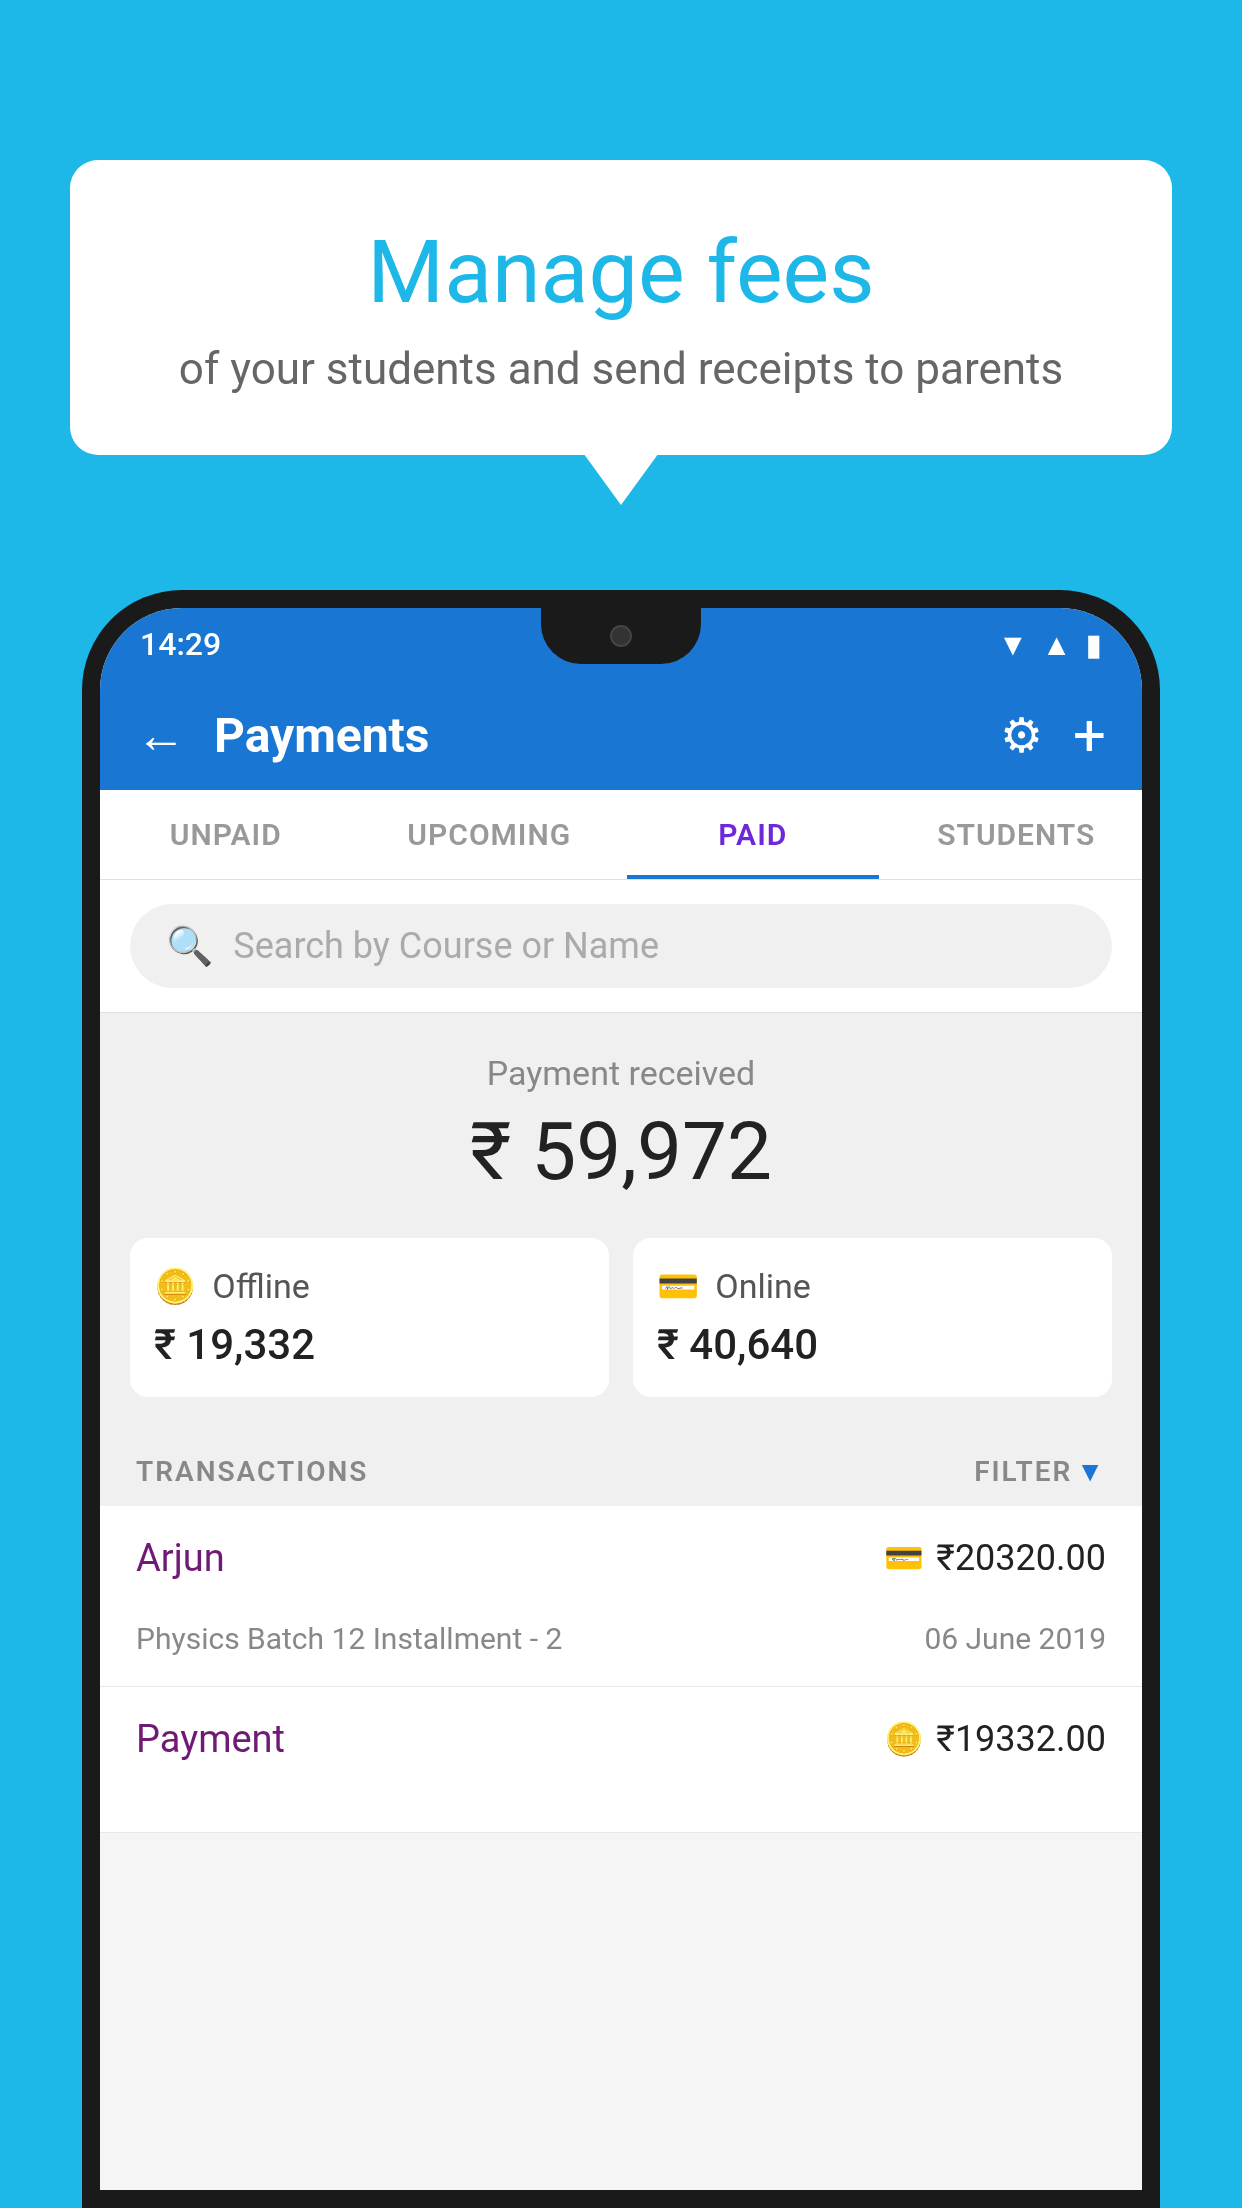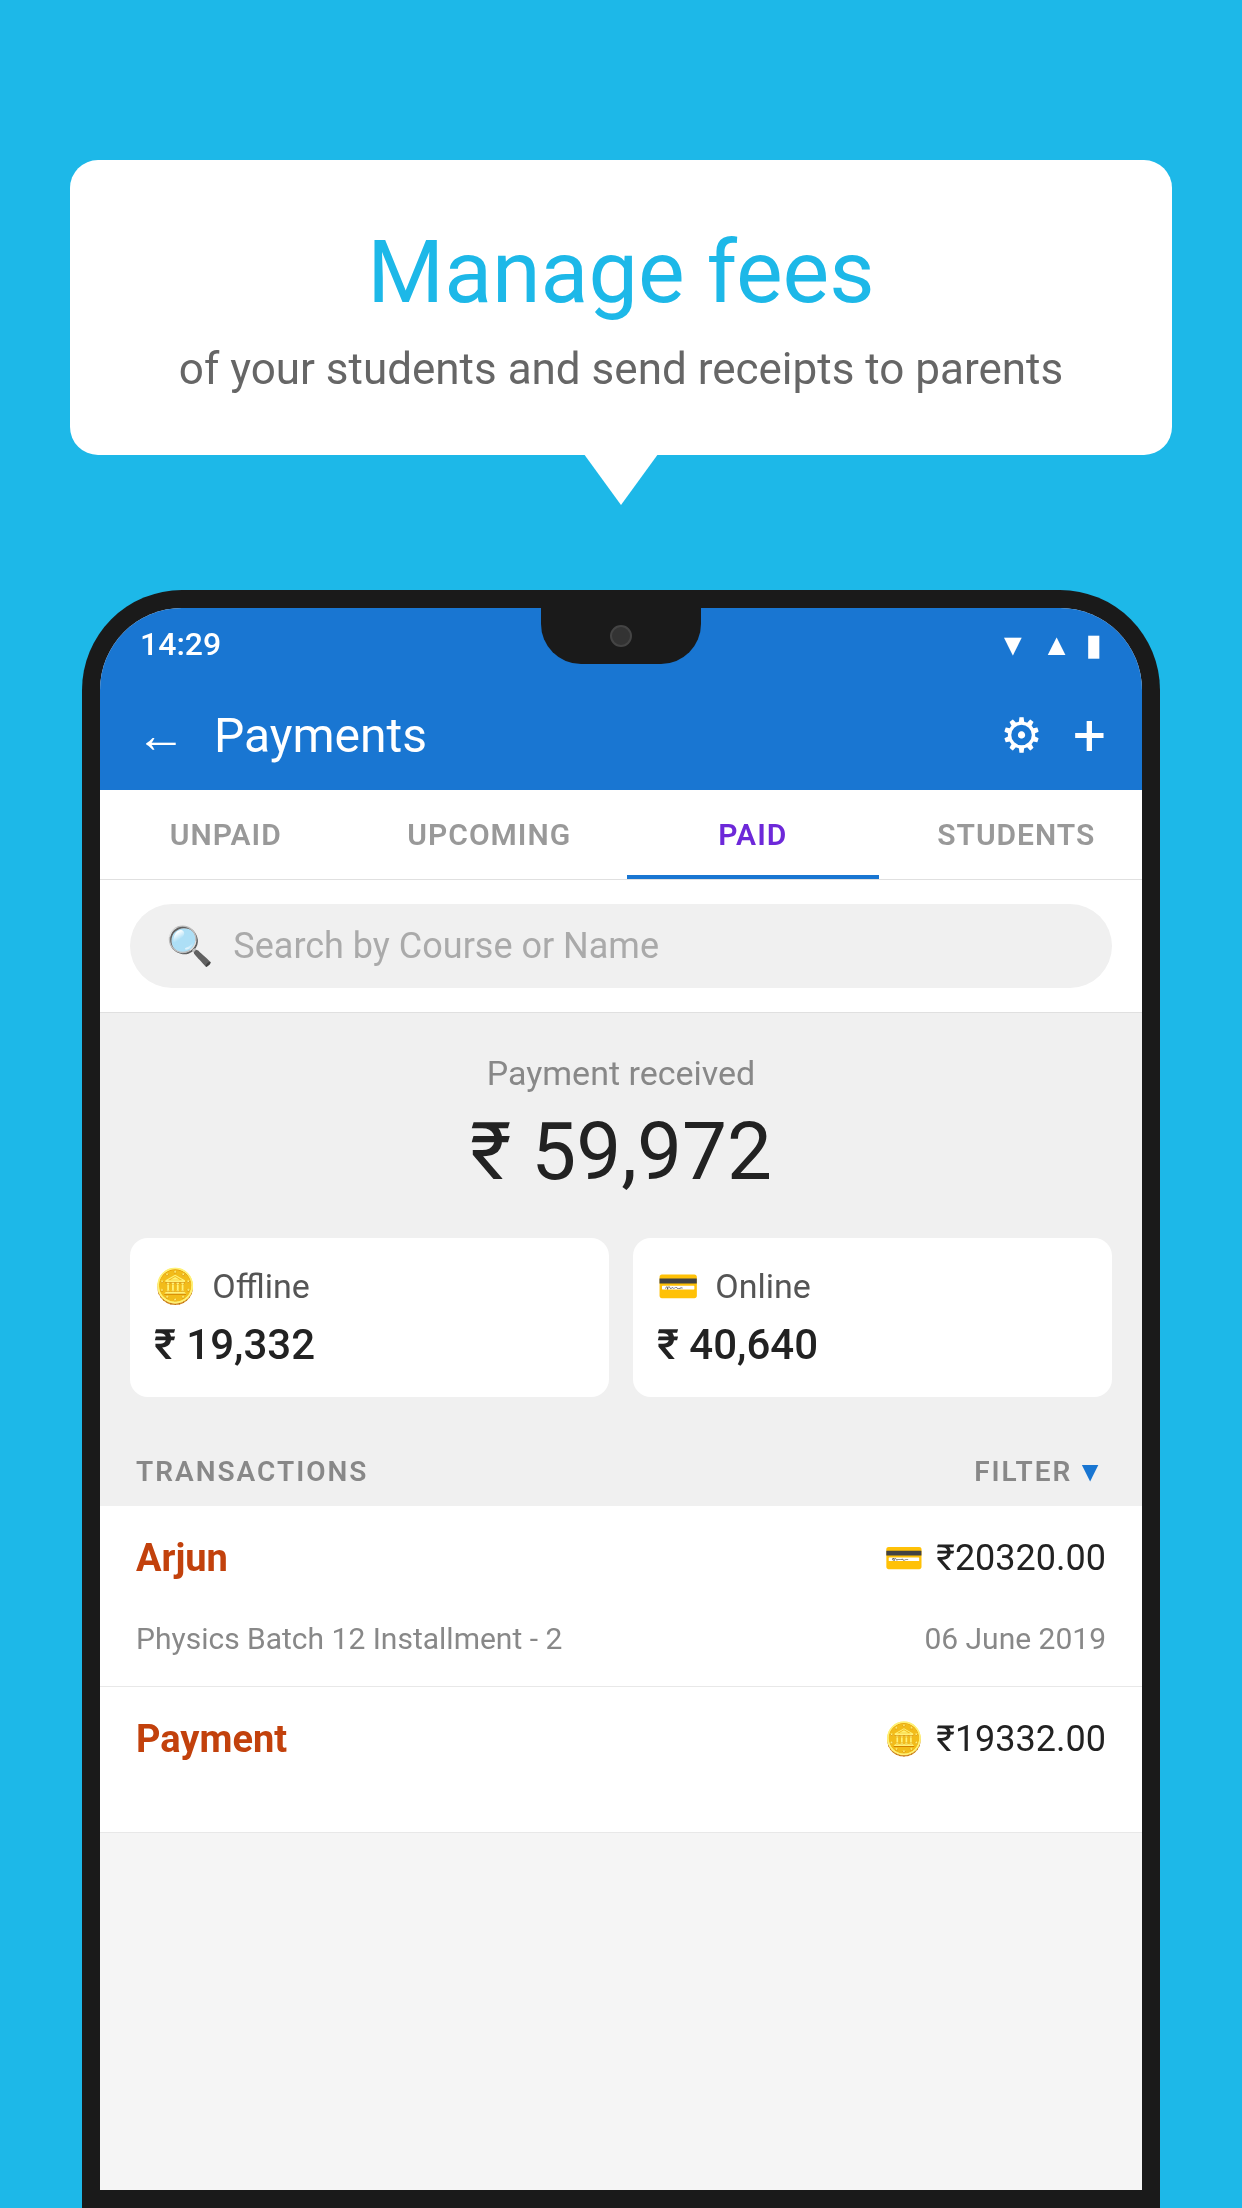--- a/index.html
+++ b/index.html
@@ -127,21 +127,21 @@
     }
     .back-arrow {
       color: white;
       font-size: 50px;
       margin-right: 28px;
       cursor: pointer;
     }
     .header-title {
       color: white;
       font-size: 48px;
-      font-weight: 400;
+      font-weight: 700;
       flex: 1;
     }
     .header-gear {
       color: white;
       font-size: 48px;
       margin-right: 30px;
       cursor: pointer;
     }
     .header-plus {
       color: white;
@@ -291,22 +291,22 @@
       border-bottom: 1px solid #e8e8e8;
     }
     .transaction-top {
       display: flex;
       justify-content: space-between;
       align-items: center;
       margin-bottom: 8px;
     }
     .student-name {
       font-size: 38px;
-      color: #c2410c;
-      font-weight: 700;
+      color: #701a75;
+      font-weight: 400;
     }
     .amount-right {
       display: flex;
       align-items: center;
       gap: 12px;
       font-size: 36px;
       color: #222;
     }
     .online-icon {
       font-size: 32px;

